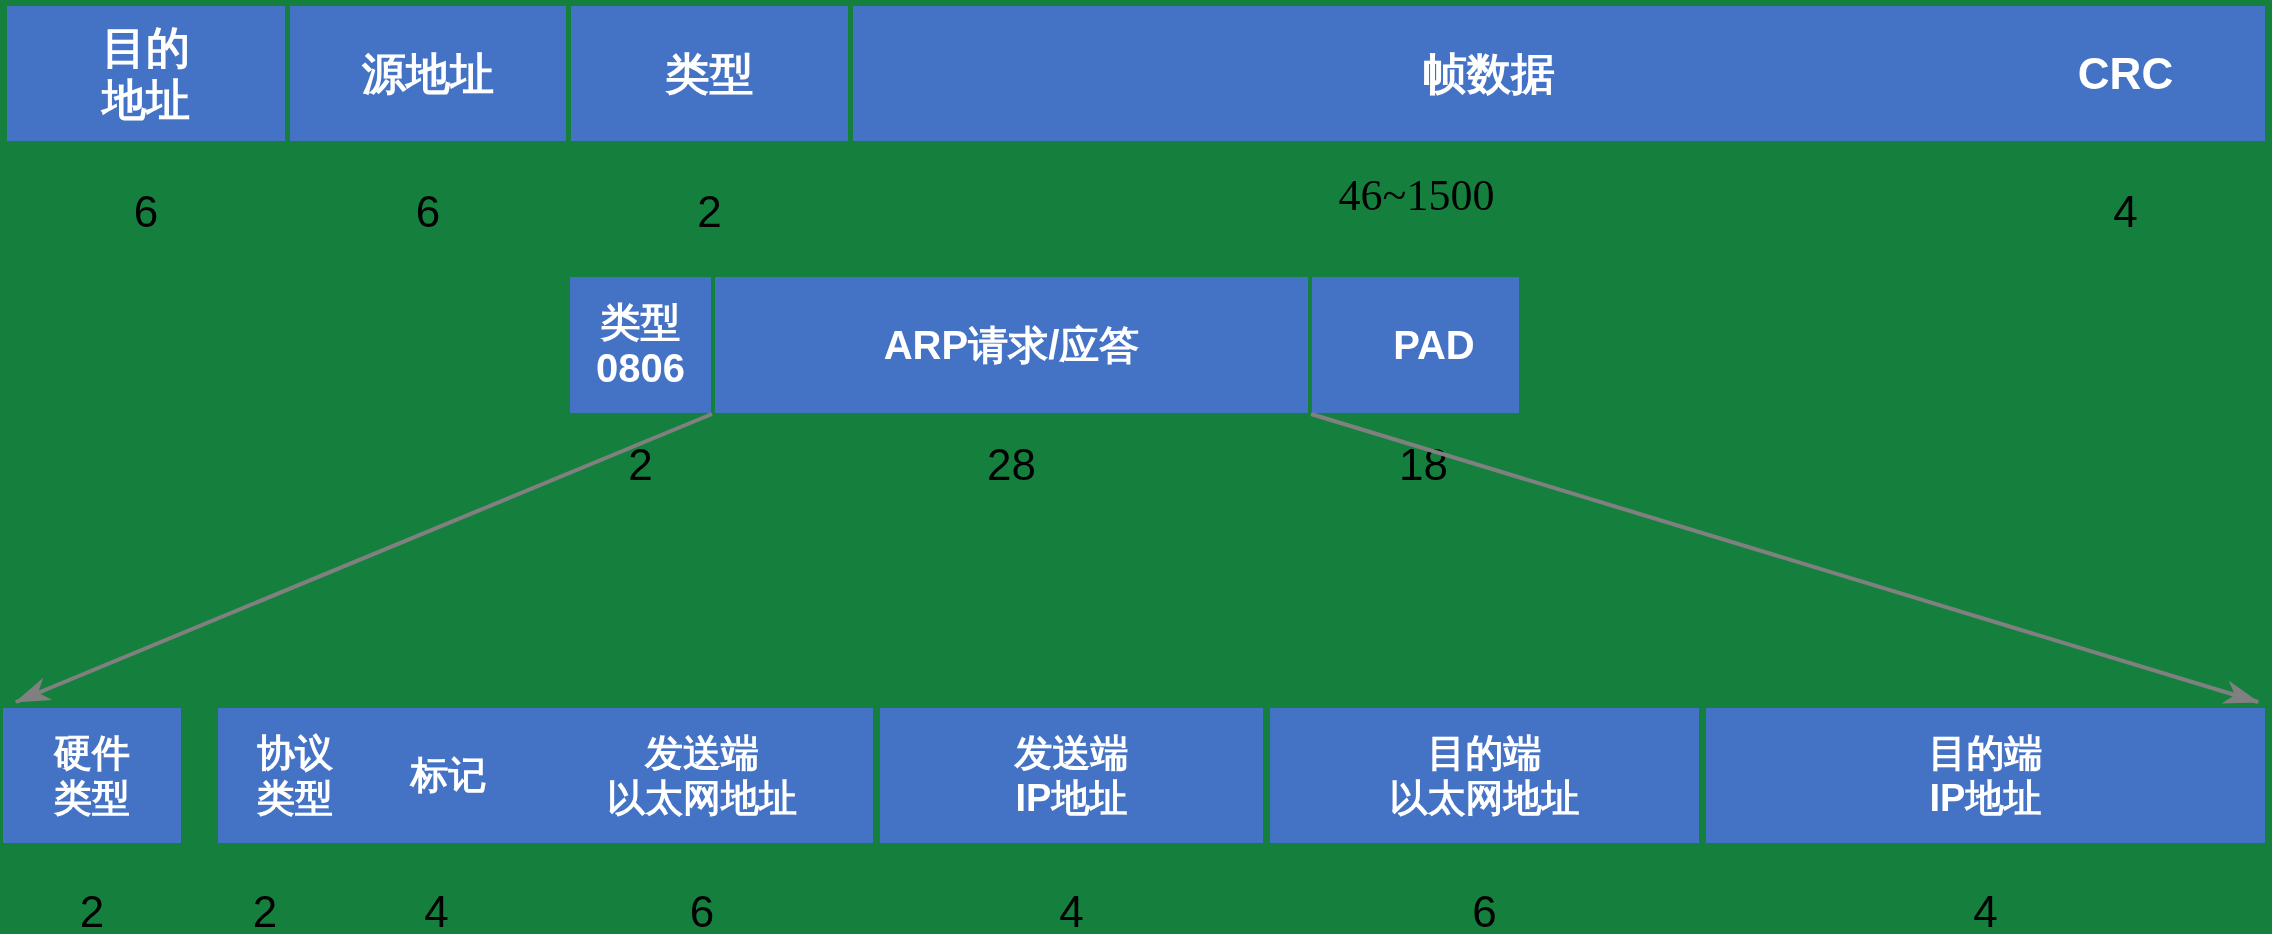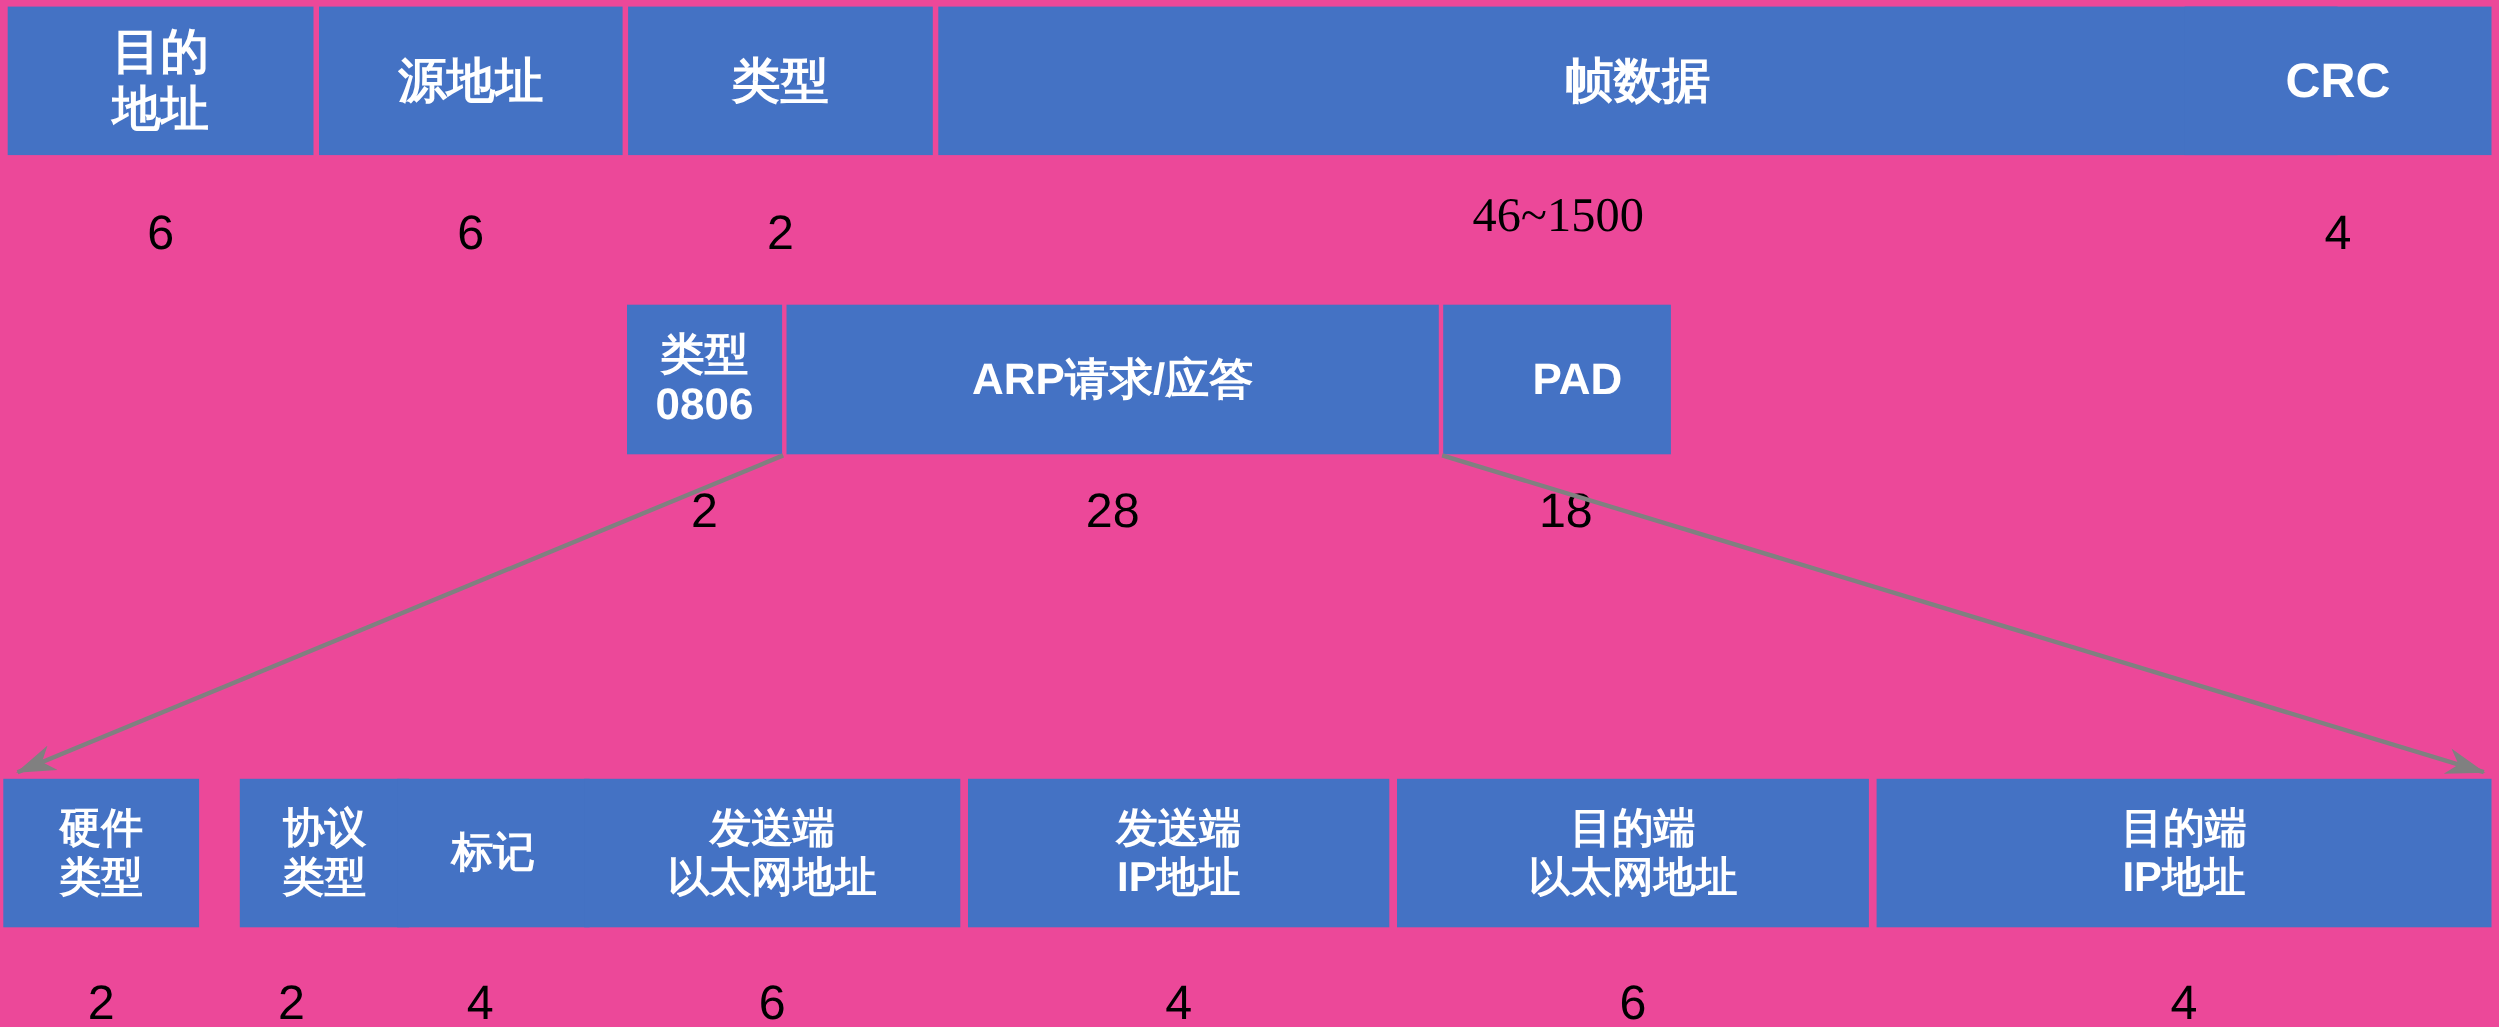--- a/index.html
+++ b/index.html
@@ -8,21 +8,21 @@
     background: #ffffff;
   }
   body {
     font-family: "Liberation Sans", "DejaVu Sans", sans-serif;
     color: #000000;
   }
   #canvas {
     position: relative;
     width: 2272px;
     height: 934px;
-    background: #ec4899;
+    background: #15803d;
     overflow: hidden;
   }
   .arrow-layer {
     position: absolute;
     left: 0;
     top: 0;
     width: 2272px;
     height: 934px;
     pointer-events: none;
   }

